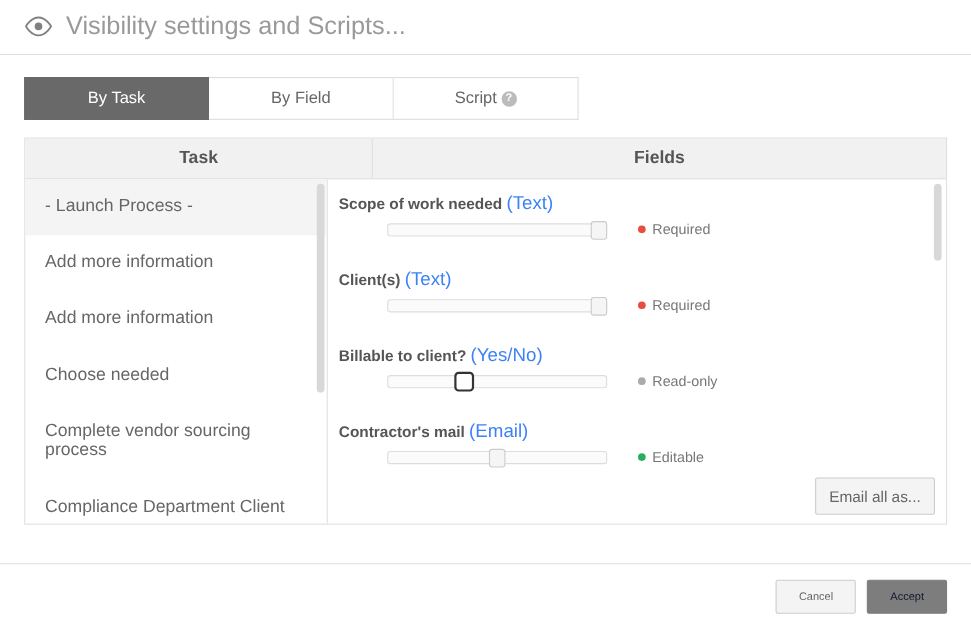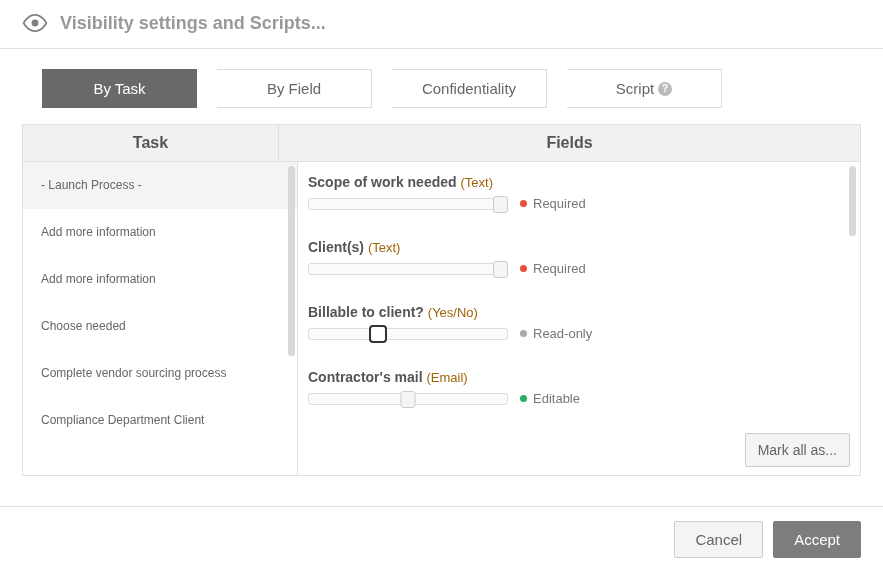--- a/index.html
+++ b/index.html
@@ -18,42 +18,41 @@
     padding: 10px 22px 12px 22px;
     border-bottom: 1px solid #e0e0e0;
   }
   .header .eye-icon {
     color: #808080;
     margin-right: 12px;
     display: flex;
     align-items: center;
   }
   .header .title {
-    font-size: 18px;
-    font-weight: 700;
+    font-size: 23px;
+    font-weight: 400;
     color: #999;
   }
   .tabs {
     display: flex;
     padding: 20px 22px 0 22px;
   }
   .tab {
     border: 1px solid #ddd;
     padding: 10px 0;
     text-align: right;
     font-size: 15px;
     color: #666;
     cursor: pointer;
-    width: 155px;
+    width: 168px;
     background: #fff;
     display: flex;
     align-items: center;
     justify-content: center;
     gap: 4px;
-    margin-left: 20px;
   }
   .tab + .tab { border-left: none; }
   .tab.active {
     background: #696969;
     color: #fff;
     border-color: #696969;
   }
   .tab .help {
     display:inline-flex; align-items:center; justify-content:center;
     width:14px; height:14px; border-radius:50%;
@@ -72,38 +71,38 @@
     background: #f1f1f1;
     border-bottom: 1px solid #e0e0e0;
   }
   .th {
     padding: 9px 0;
     text-align: center;
     font-size: 16px;
     font-weight: 600;
     color: #555;
   }
-  .th.task { width: 256px; border-right: 1px solid #e0e0e0; }
+  .th.task { width: 316px; border-right: 1px solid #e0e0e0; }
   .th.fields { flex: 1; text-align: center; }
   .tbody {
     display: flex;
     flex: 1;
     overflow: hidden;
     position: relative;
   }
   .task-col {
     width: 275px;
     border-right: 1px solid #e0e0e0;
     overflow-y: hidden;
     position: relative;
   }
   .task-col::-webkit-scrollbar { width:0; }
   .task-item {
     padding: 16px 18px;
-    font-size: 12px;
+    font-size: 16px;
     color: #666;
     cursor: pointer;
     border-bottom: 1px solid transparent;
   }
   .task-item.active {
     background: #f4f4f4;
   }
   .fields-col {
     flex: 1;
     overflow-y: hidden;
@@ -114,27 +113,28 @@
     margin-bottom: 28px;
   }
   .field-label {
     font-size: 14px;
     color: #555;
     font-weight: 600;
     margin-bottom: 6px;
   }
   .field-type {
     font-weight: 400;
-    color: #a16207;
-    font-size: 13px;
+    color: #3b82f6;
+    font-size: 17px;
   }
   .field-controls {
     display: flex;
     align-items: center;
-    gap: 12px;
+    gap: 28px;
+    margin-left: 44px;
   }
   .slider {
     position: relative;
     width: 200px;
     height: 12px;
     background: #fbfbfb;
     border: 1px solid #ddd;
     border-radius: 3px;
   }
   .slider .handle {
@@ -197,27 +197,27 @@
     padding: 14px 22px;
     display: flex;
     justify-content: flex-end;
     gap: 10px;
   }
   .btn {
     padding: 9px 20px;
     border: 1px solid #ccc;
     background: #f4f4f4;
     color: #666;
-    font-size: 15px;
+    font-size: 10px;
     border-radius: 2px;
     cursor: pointer;
   }
   .btn.primary {
     background: #7d7d7d;
-    color: #ffffff;
+    color: #0f172a;
     border-color: #7d7d7d;
   }
 </style>
 </head>
 <body>
 
 <div class="header">
   <span class="eye-icon">
     <svg width="26" height="26" viewBox="0 0 24 24" fill="none" stroke="#808080" stroke-width="1.6">
       <path d="M1.5 12s4-7.5 10.5-7.5S22.5 12 22.5 12s-4 7.5-10.5 7.5S1.5 12 1.5 12z"></path>
@@ -226,23 +226,20 @@
   </span>
   <span class="title">Visibility settings and Scripts...</span>
 </div>
 
 <div class="tabs">
   <div class="tab active">
     <span>By Task</span>
   </div>
   <div class="tab">
     <span>By Field</span>
-  </div>
-  <div class="tab">
-    <span>Confidentiality</span>
   </div>
   <div class="tab">
     <span>Script</span>
     <span class="help">?</span>
   </div>
 </div>
 
 <div class="table-wrap">
   <div class="thead">
     <div class="th task">Task</div>
@@ -318,21 +315,21 @@
               <div class="handle"></div>
             </div>
           <div class="status">
             <span class="dot green"></span>
             <span>Editable</span>
           </div>
         </div>
       </div>
 
       <div class="fields-scroll"></div>
-      <button class="mark-all">Mark all as...</button>
+      <button class="mark-all">Email all as...</button>
     </div>
   </div>
 </div>
 
 <div class="footer">
   <button class="btn">Cancel</button>
   <button class="btn primary">Accept</button>
 </div>
 
 </body></html>

